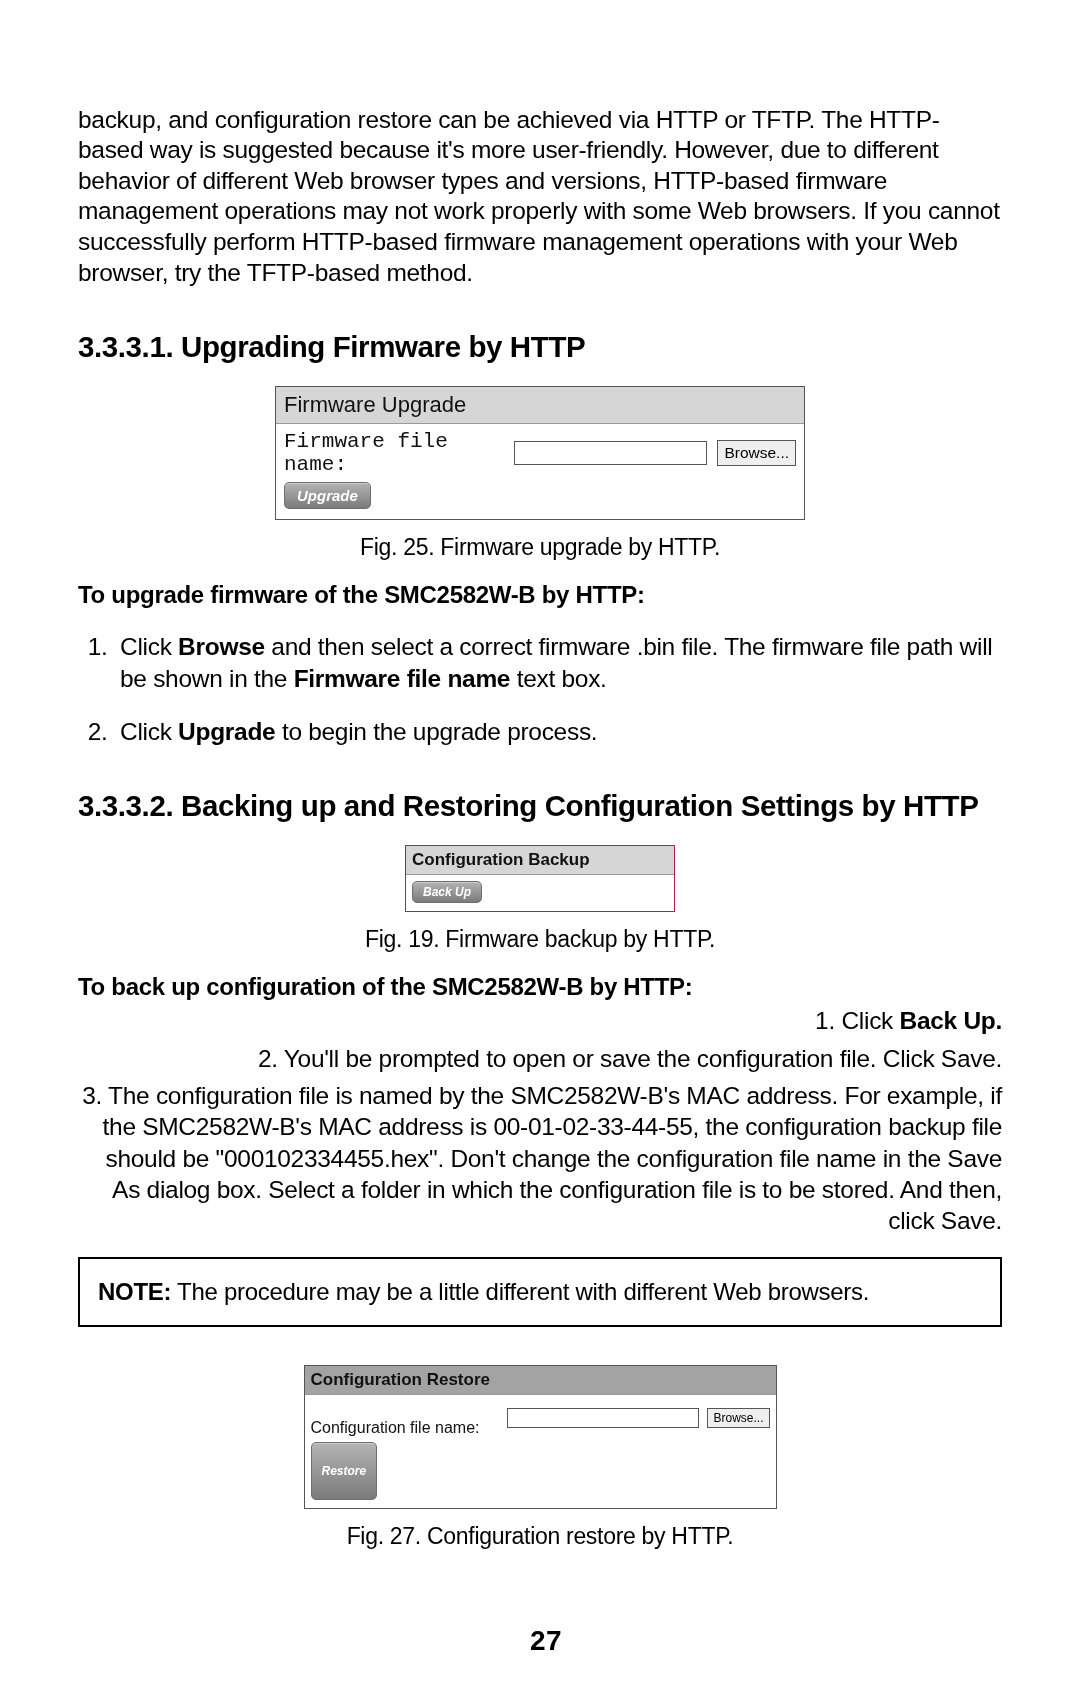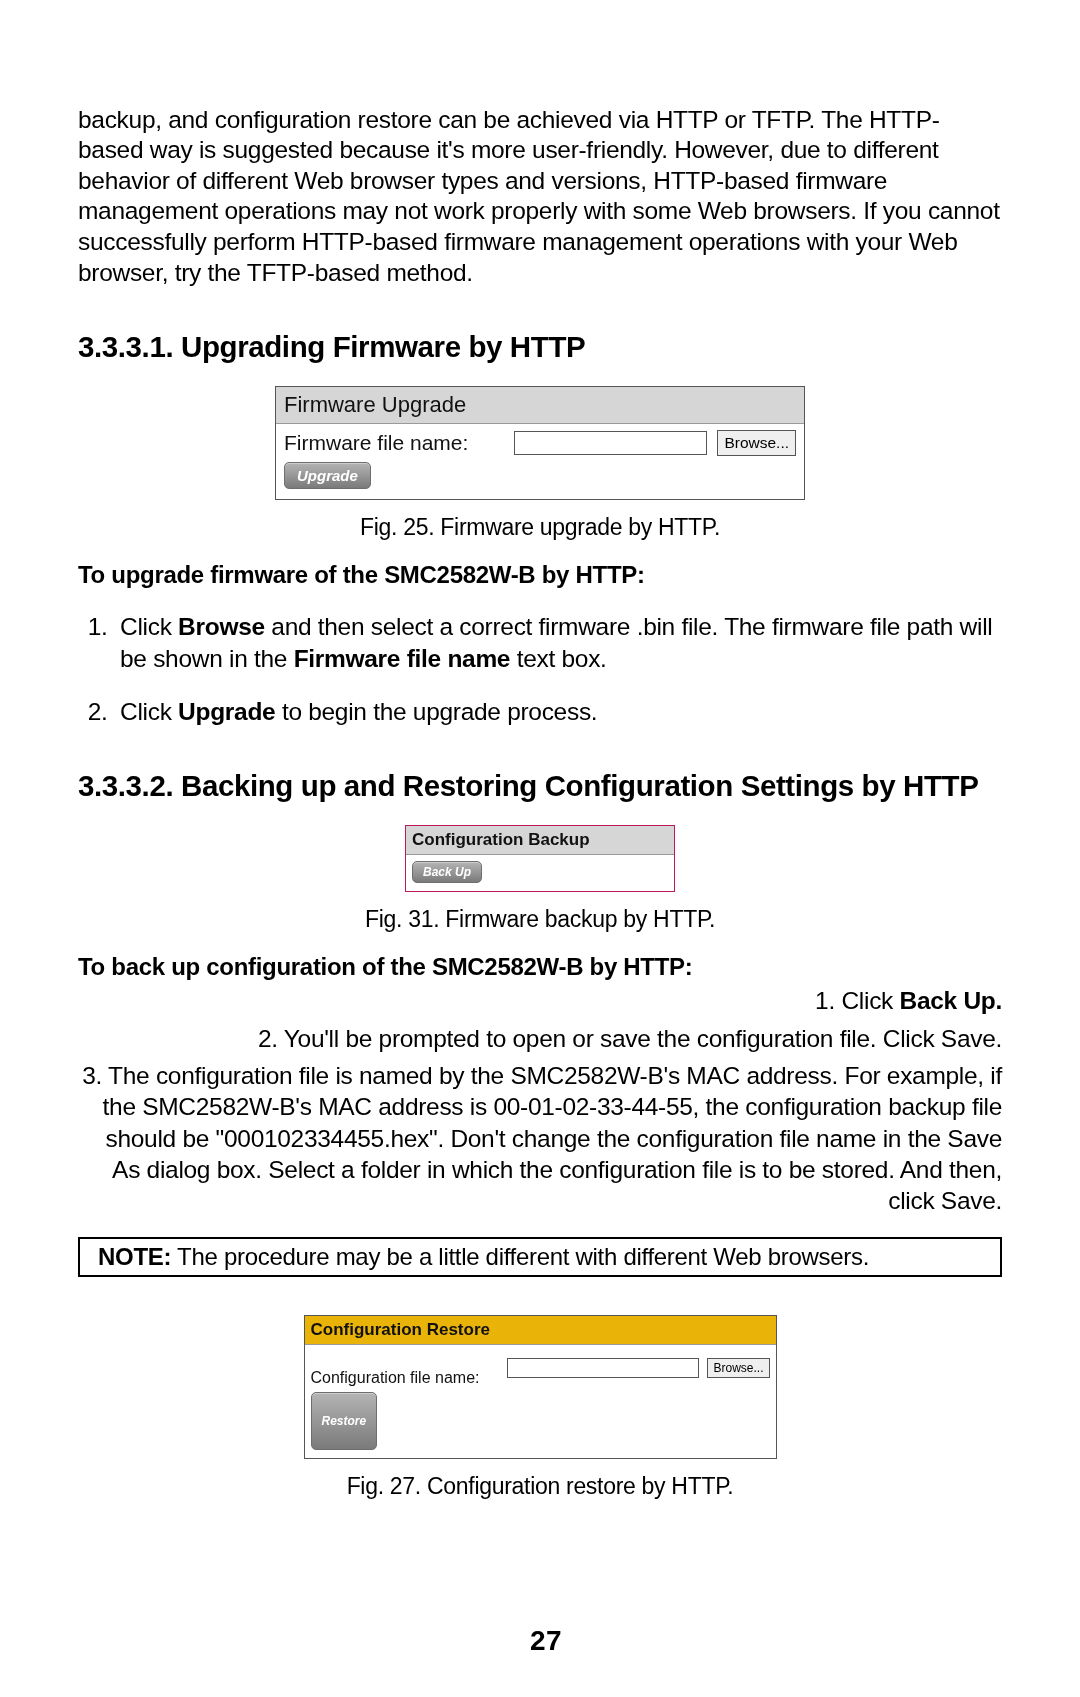--- a/index.html
+++ b/index.html
@@ -46,21 +46,21 @@
   .fig25 .body {
     padding: 6px 8px 10px 8px;
   }
   .fig25 .row {
     display: flex;
     align-items: center;
     gap: 10px;
     margin-bottom: 6px;
   }
   .fig25 .label {
-    font-family: Liberation Sans, sans-serif;
+    font-family: Liberation Mono, monospace;
     font-size: 21px;
     flex: 0 0 auto;
     width: 220px;
     color: #111;
   }
   .fig25 .field {
     flex: 1 1 auto;
     height: 24px;
     border: 1px solid #555;
     background: #fff;
@@ -130,35 +130,35 @@
   .fig26 .pill-btn { font-size: 12px; padding: 3px 10px; }
   .para-block {
     font-size: 24.5px;
     letter-spacing: -0.3px;
     line-height: 1.28;
     margin: 0 0 6px 0;
     text-align: right;
   }
   .note-box {
     border: 2px solid #000;
-    padding: 4px 18px;
+    padding: 19px 18px;
     margin: 20px 0 38px 0;
     font-size: 24px;
     letter-spacing: -0.3px;
   }
   .note-box .b { font-weight: 700; }
   
   .fig27 {
     width: 473px;
     margin: 10px auto 6px auto;
     border: 1px solid #555;
     background: #fff;
   }
   .fig27 .titlebar {
-    background: #eab308;
+    background: #a3a3a3;
     border-bottom: 1px solid #9a9a9a;
     font-family: Arial, sans-serif;
     font-size: 17px;
     font-weight: 700;
     padding: 4px 6px;
     color: #111;
   }
   .fig27 .body { padding: 4px 6px 8px 6px; }
   .fig27 .row { display: flex; align-items: center; gap: 8px; margin-bottom: 5px; }
   .fig27 .label {
@@ -232,21 +232,21 @@
   </ol>
 
   <h2 class="section">3.3.3.2. Backing up and Restoring Configuration Settings by HTTP</h2>
 
   <div class="fig26">
     <div class="titlebar">Configuration Backup</div>
     <div class="body">
       <span class="pill-btn">Back Up</span>
     </div>
   </div>
-  <div class="figcap">Fig. 31. Firmware backup by HTTP.</div>
+  <div class="figcap">Fig. 19. Firmware backup by HTTP.</div>
 
   <p class="lead-bold" style="margin-bottom:4px;">To back up configuration of the SMC2582W-B by HTTP:</p>
   <p class="para-block">
     <span>1. Click </span><span class="b">Back Up.</span>
   </p>
   <p class="para-block">2. You'll be prompted to open or save the configuration file. Click Save.</p>
   <p class="para-block" style="padding-left:0; text-indent:0;">3. The configuration file is named by the SMC2582W-B's MAC address. For example, if the SMC2582W-B's MAC address is 00-01-02-33-44-55, the configuration backup file should be "000102334455.hex". Don't change the configuration file name in the Save As dialog box. Select a folder in which the configuration file is to be stored. And then, click Save.</p>
 
   <div class="note-box">
     <span class="b">NOTE:</span><span> The procedure may be a little different with different Web browsers.</span>

